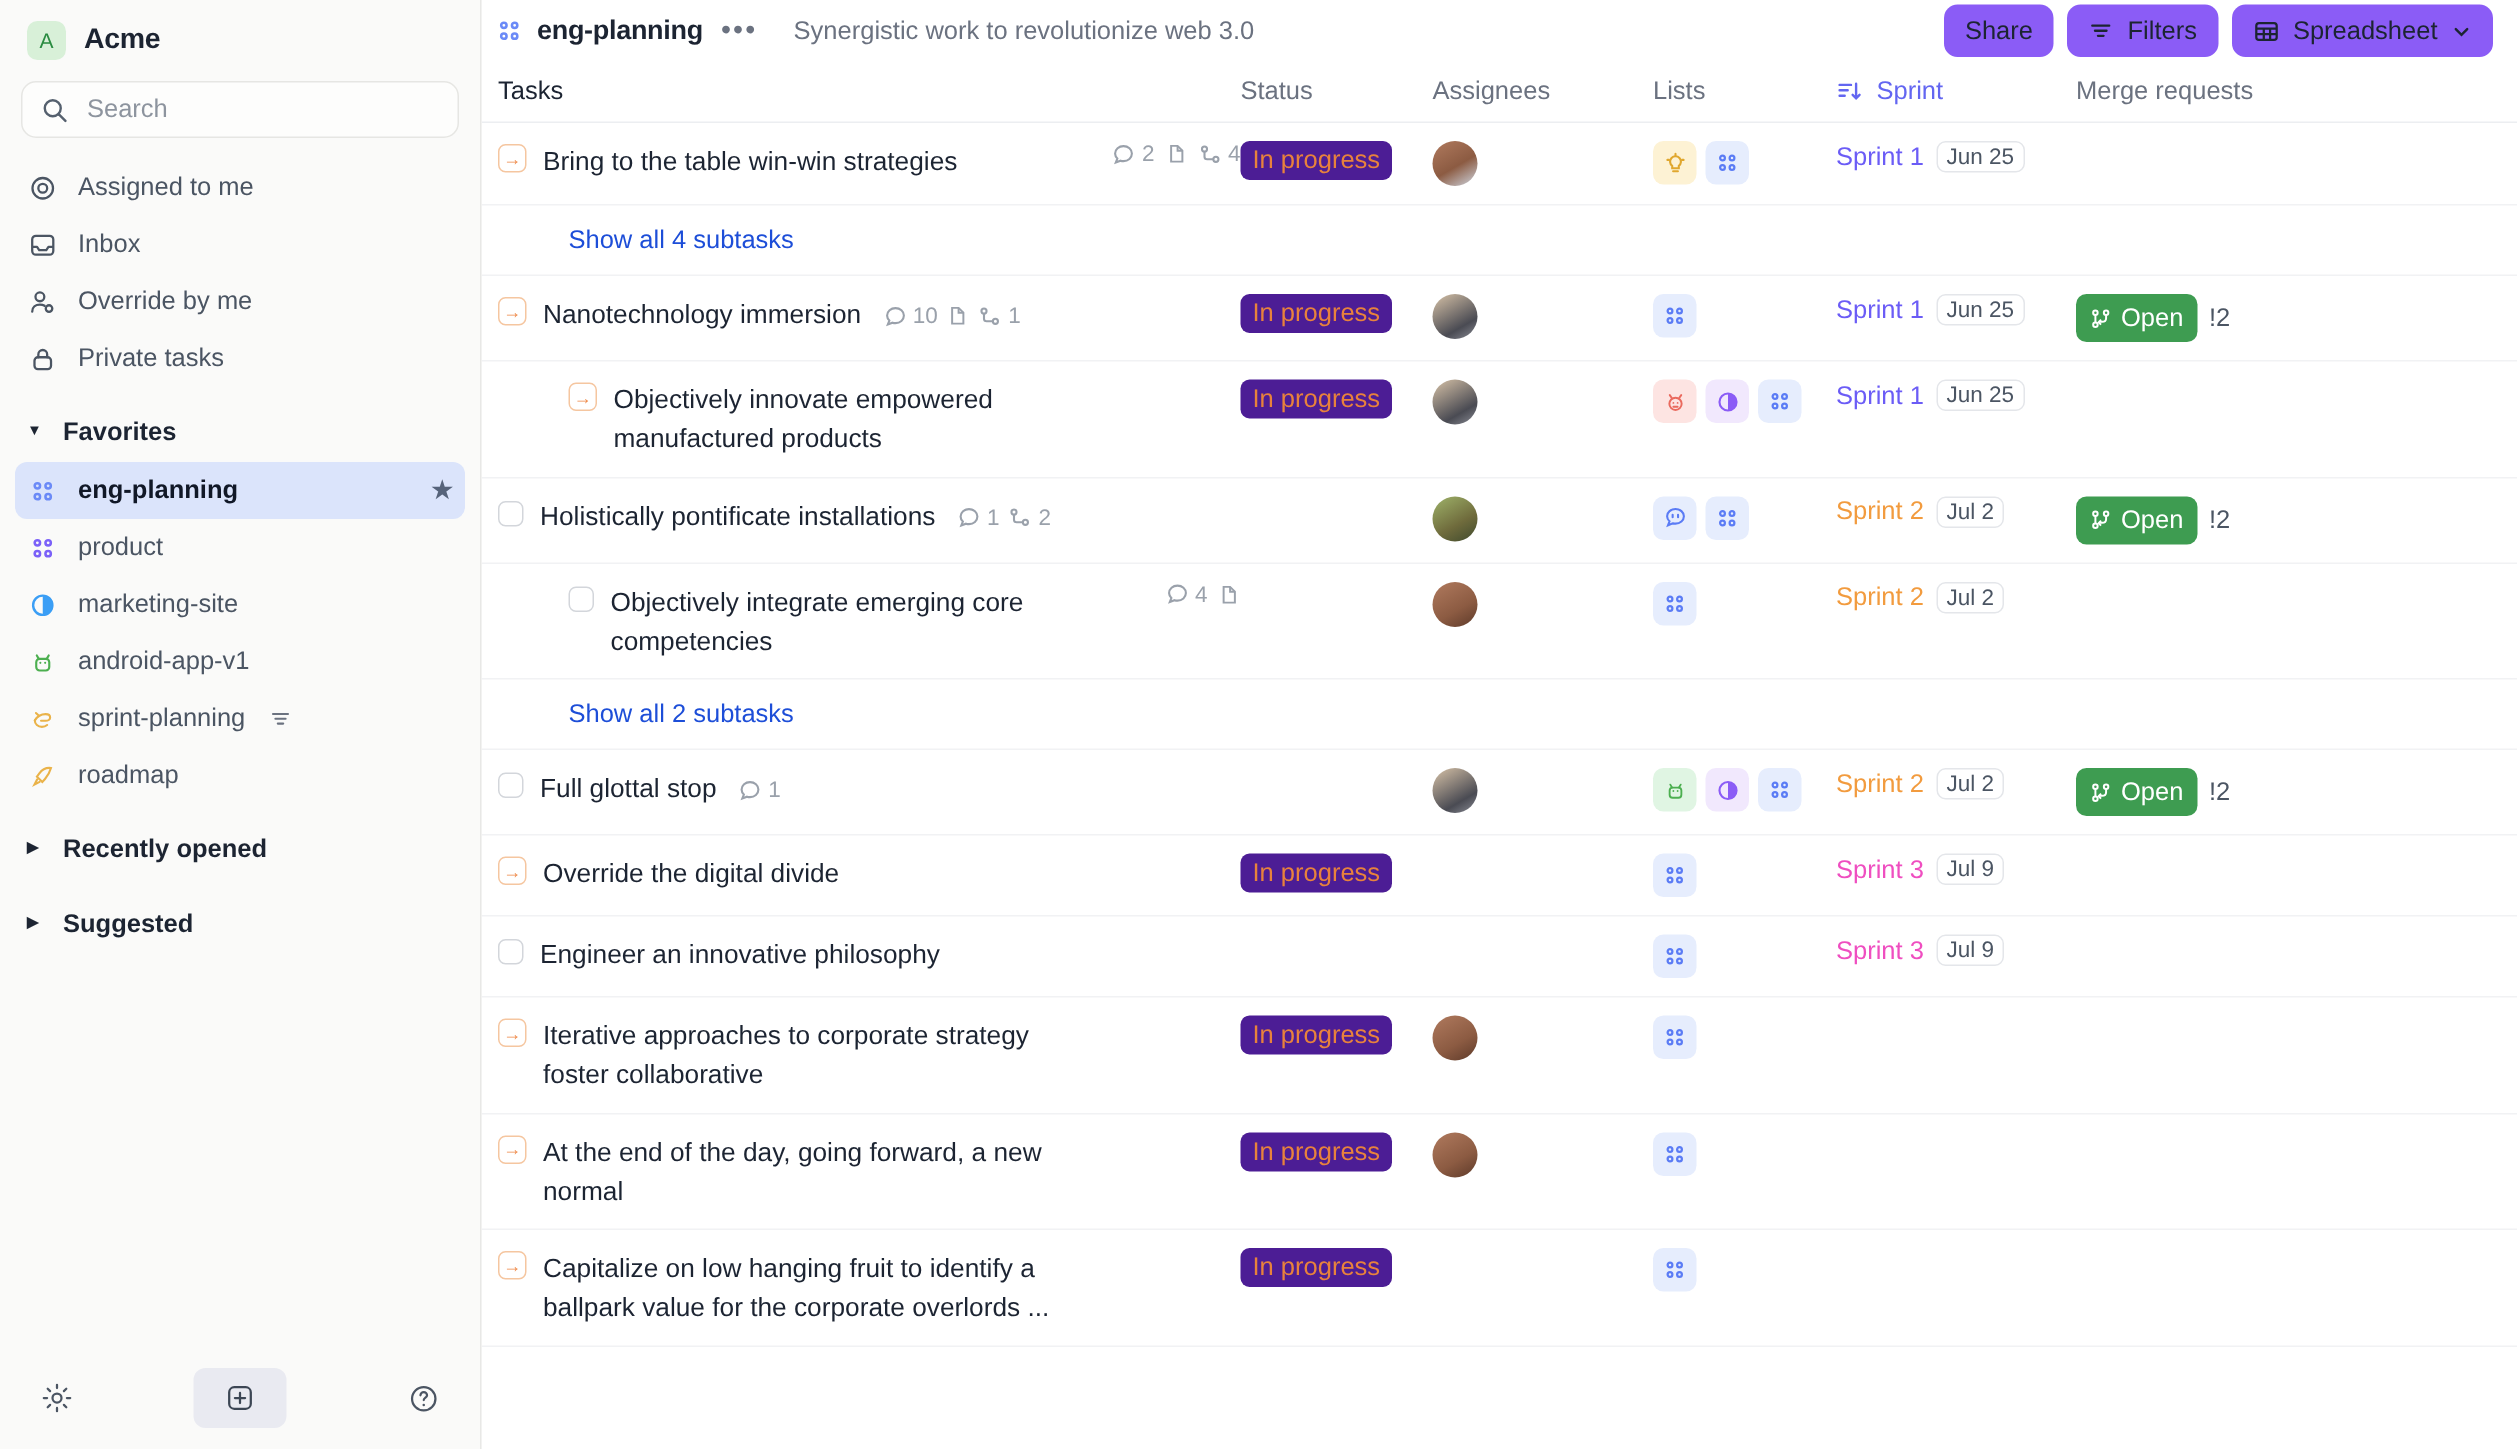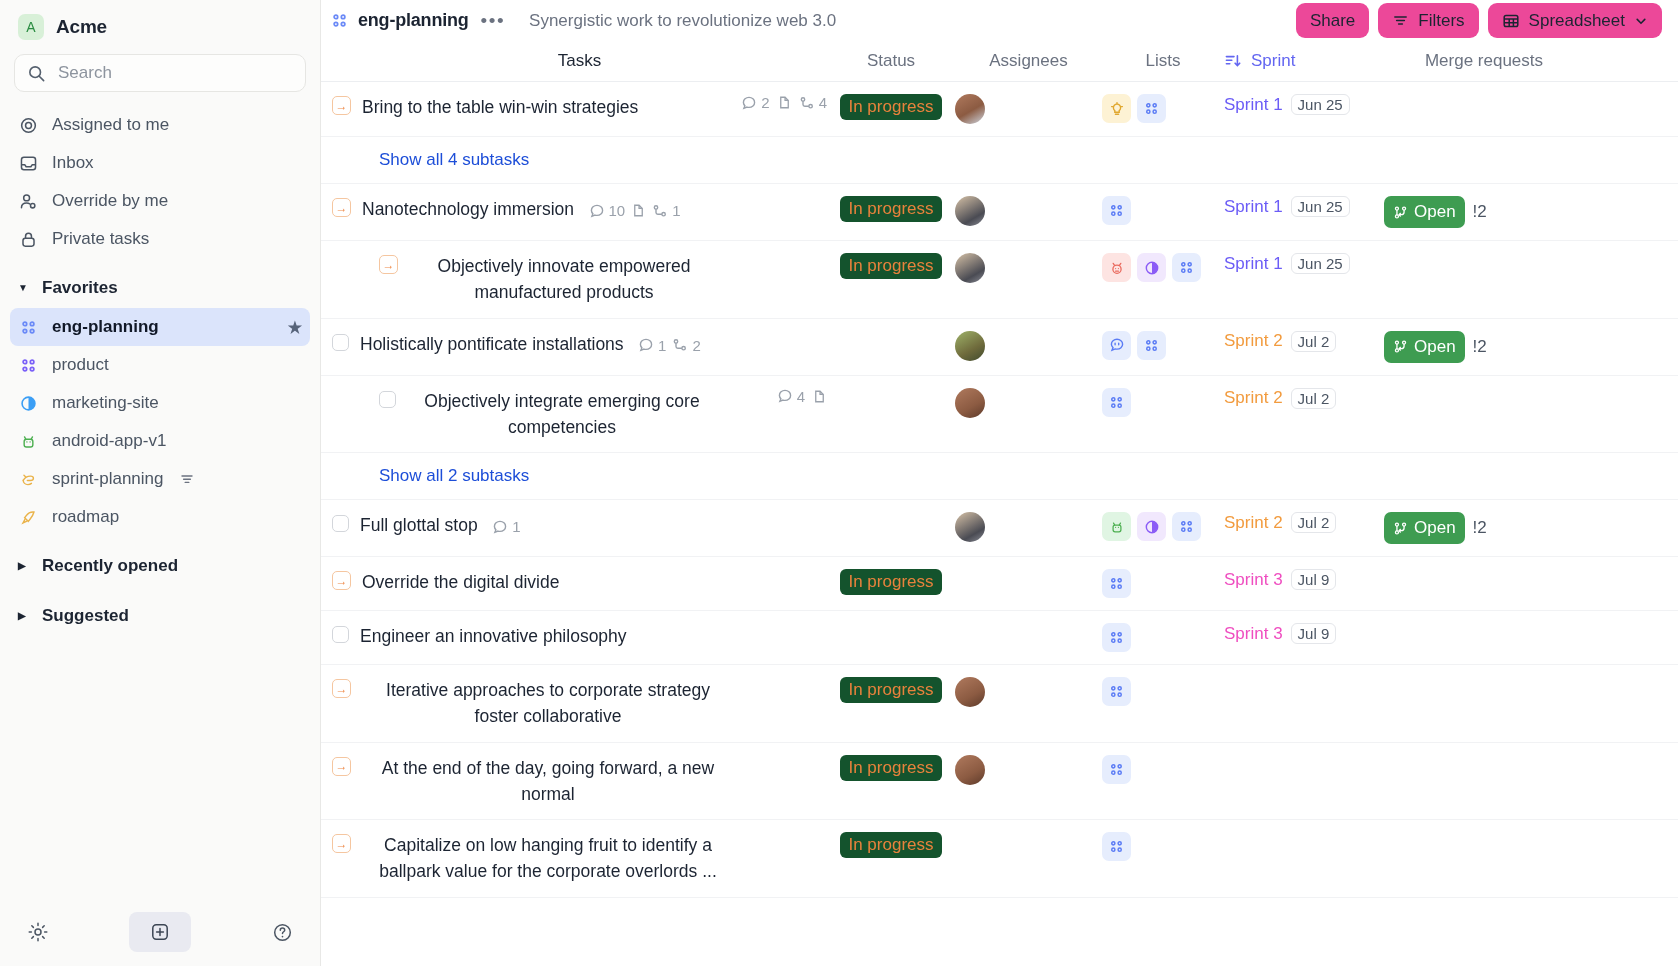--- a/index.html
+++ b/index.html
@@ -98,28 +98,28 @@
     height: 41px; flex: none;
     display: flex; align-items: center;
     padding: 0 16px 0 10px;
   }
   .crumb { display: flex; align-items: center; gap: 10px; }
   .crumb-title { font-size: 18px; font-weight: 700; color: #1c2432; letter-spacing: -0.2px; }
   .dots { color: #6b7280; font-size: 19px; letter-spacing: 1.5px; cursor: pointer; padding: 0 2px; line-height: 0.6; }
   .crumb-sub { font-size: 17px; color: #6b7280; margin-left: 12px; }
   .topbar-right { margin-left: auto; display: flex; align-items: center; gap: 9px; }
   .btn {
-    height: 35px; border-radius: 9px; background: #ec4899;
+    height: 35px; border-radius: 9px; background: #8b5cf6;
     display: flex; align-items: center; gap: 9px;
     padding: 0 14px; font-size: 17px; color: #1c2432;
     cursor: pointer; white-space: nowrap; border: 0;
     font-family: "Liberation Sans", sans-serif;
   }
 
-  .table-scroll { flex: 1; overflow: hidden; text-align: center; }
+  .table-scroll { flex: 1; overflow: hidden; }
   .thead {
     display: flex; align-items: center;
     height: 41px;
     border-bottom: 1px solid #eceef1;
     font-size: 17px; color: #6b7280;
     padding-left: 11px;
   }
   .th { flex: none; }
   .th-tasks   { width: 495px; color:#1c2432; }
   .th-status  { width: 128px; }
@@ -161,21 +161,21 @@
     max-width: 372px;
   }
   .task-title.sub-title { max-width: 310px; }
   .meta { display: flex; align-items: center; gap: 7px; margin-left: auto; padding-left: 10px; flex: none; }
   .meta-grp { display: flex; align-items: center; gap: 4px; color: #9aa1ab; font-size: 15px; }
   .meta-inline { display: inline-flex; align-items: center; gap: 6px; margin-left: 10px; vertical-align: middle; }
 
   .status-pill {
     display: inline-flex; align-items: center;
     height: 26px; padding: 11px 8px; border-radius: 6px;
-    background: #14532d; color: #e8823c; font-size: 17px;
+    background: #4c1d95; color: #e8823c; font-size: 17px;
   }
   .avatar {
     width: 30px; height: 30px; border-radius: 50%;
     background: #c49180; overflow: hidden; position: relative;
     display: block;
   }
   .list-chip {
     width: 29px; height: 29px; border-radius: 7px;
     display: flex; align-items: center; justify-content: center;
     flex: none;

